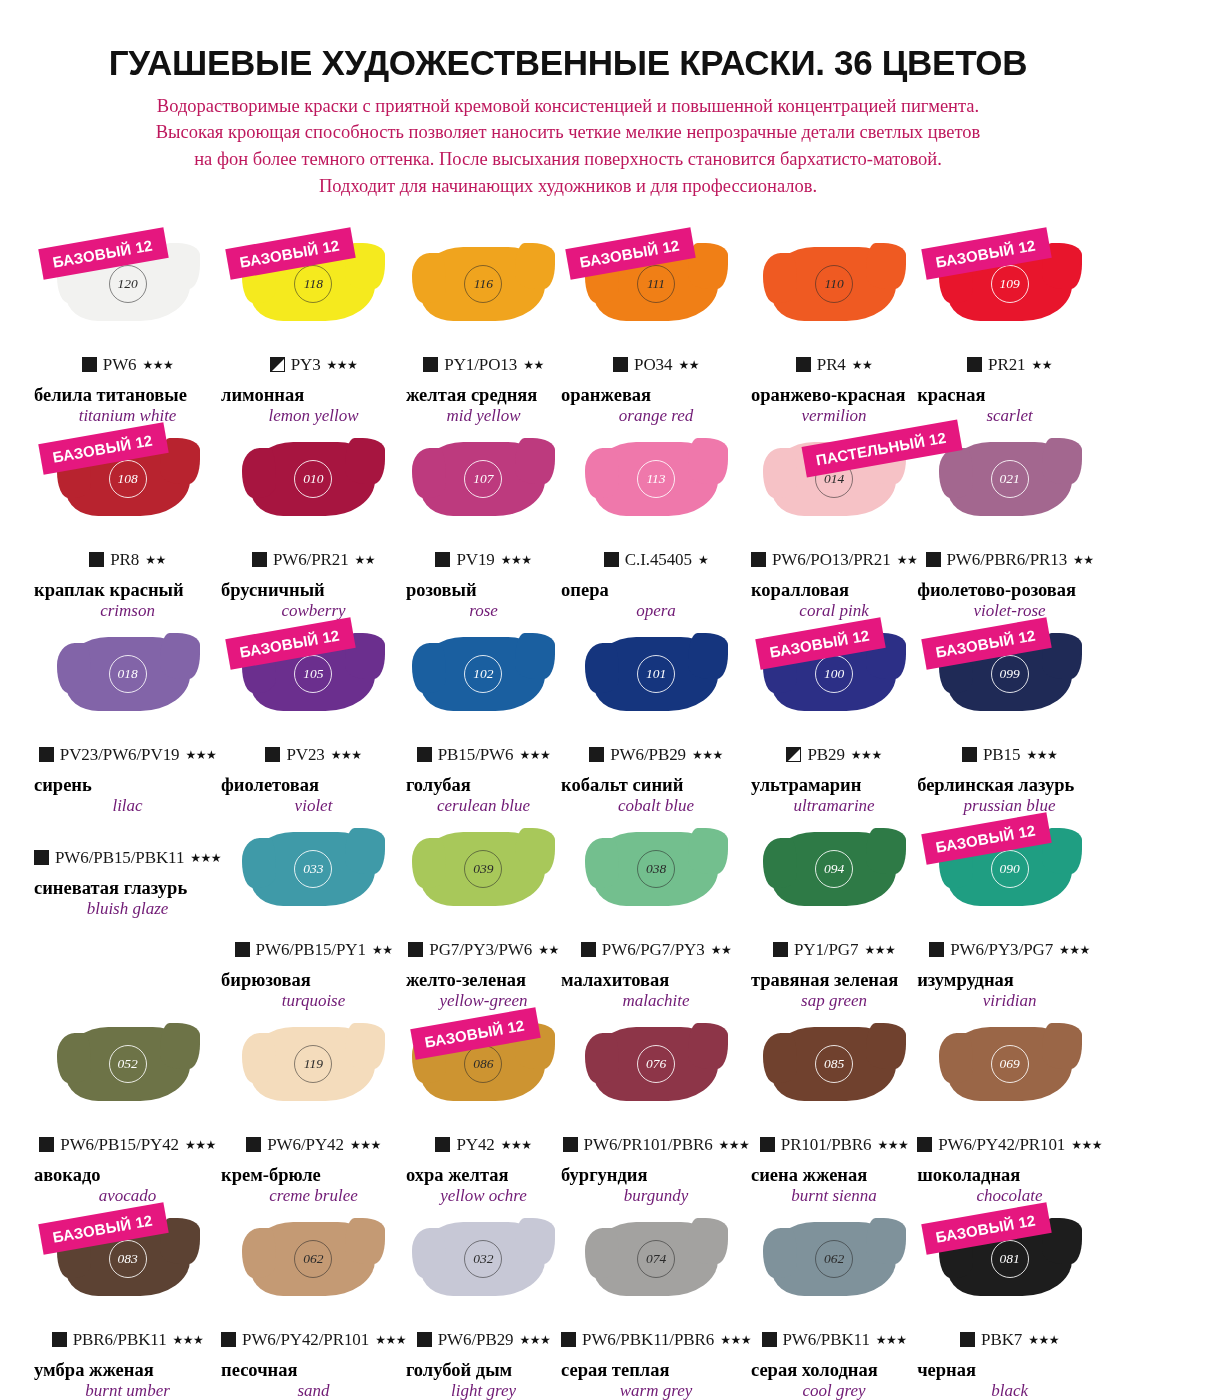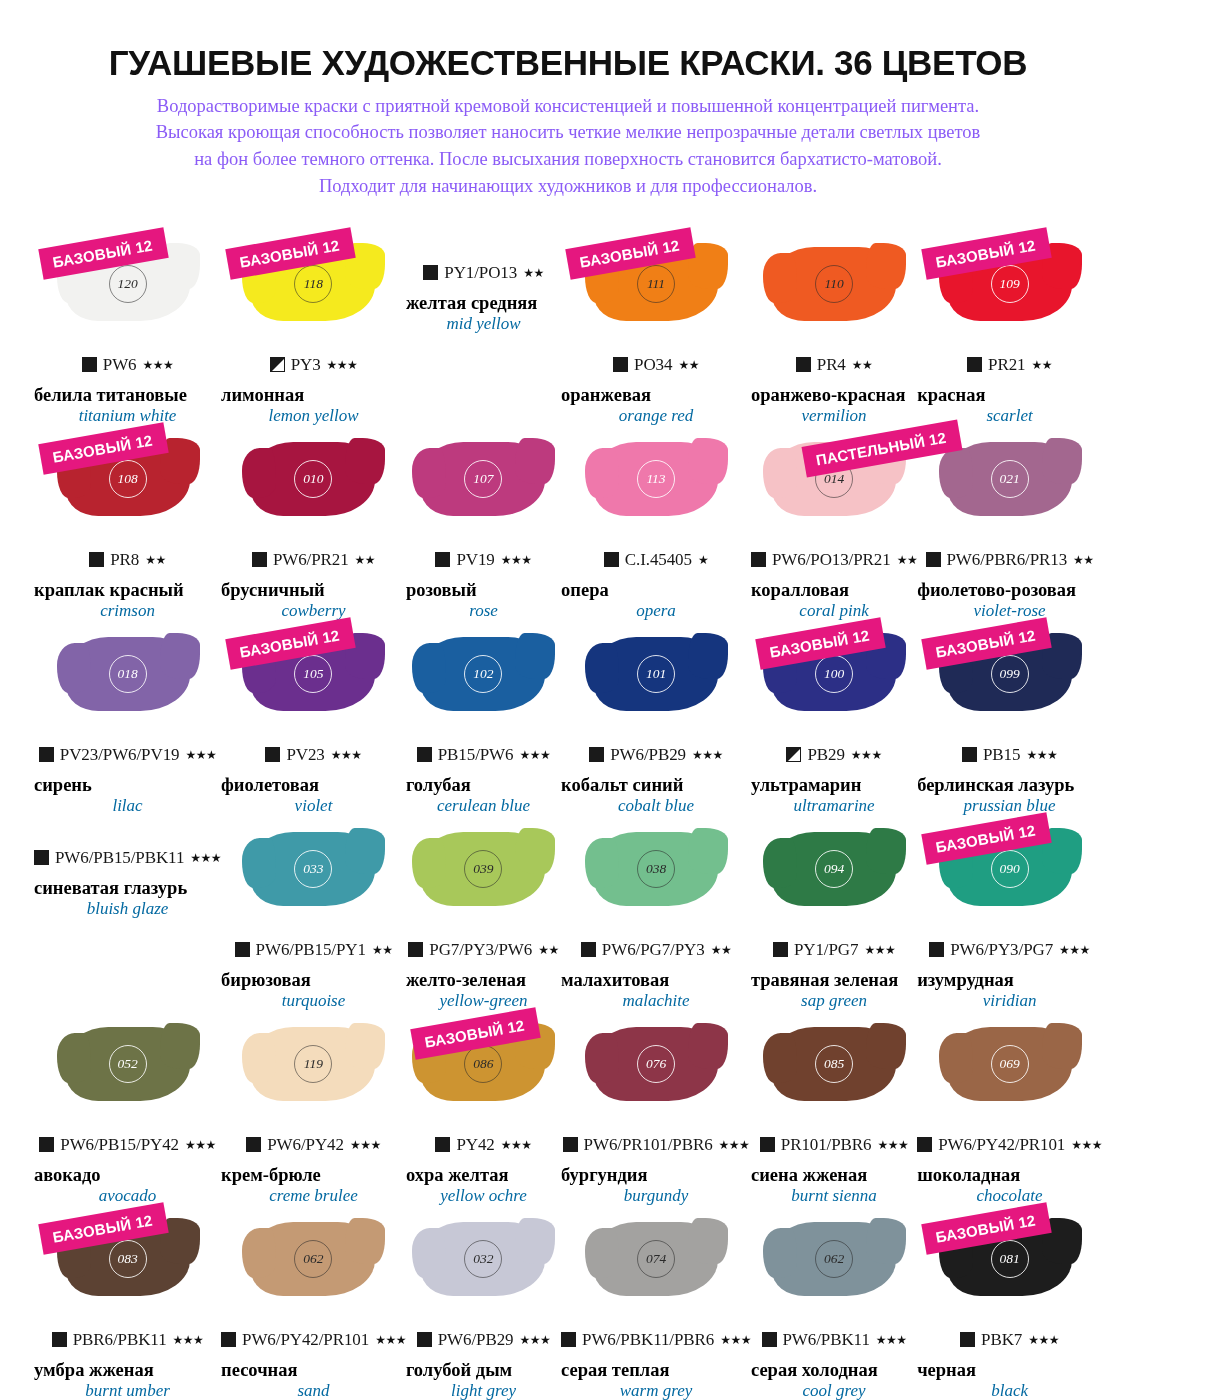--- a/index.html
+++ b/index.html
@@ -29,21 +29,21 @@
     font-size: 35px;
     letter-spacing: -0.3px;
     color: #111;
     margin: 0 0 10px 0;
     line-height: 1.1;
   }
   .subtitle {
     font-family: "Liberation Serif", serif;
     font-size: 18.5px;
     line-height: 1.45;
-    color: #8b5cf6;
+    color: #be185d;
     margin: 0 auto;
     max-width: 1060px;
   }
   .subtitle div { white-space: nowrap; }
   
   .grid {
     margin: 26px 34px 0 34px;
     display: grid;
     grid-template-columns: repeat(6, 1fr);
     row-gap: 6px;
@@ -167,21 +167,21 @@
     font-size: 18.5px;
     color: #000000;
     margin-top: 10px;
     line-height: 1.12;
   }
   .name-en {
     text-align: center;
     font-family: "Liberation Serif", serif;
     font-style: italic;
     font-size: 17px;
-    color: #0369a1;
+    color: #701a75;
     margin-top: 1px;
     line-height: 1.12;
   }
 </style>
 </head>
 <body>
 
 <div class="page">
 
   <div class="header">
@@ -217,20 +217,24 @@
         </div>
         <div class="pig-line">
           <span class="opacity-box semi"></span>
           <span class="pig-code">PY3</span>
           <span class="stars">★★★</span>
         </div>
         <div class="name-ru">лимонная</div>
         <div class="name-en">lemon yellow</div>
       </div>
       <div class="cell">
+        <div class="swatch-wrap">
+          <div class="swatch" style="background:#f0a41e"></div>
+          <div class="code">116</div>
+        </div>
         <div class="pig-line">
           <span class="opacity-box"></span>
           <span class="pig-code">PY1/PO13</span>
           <span class="stars">★★</span>
         </div>
         <div class="name-ru">желтая средняя</div>
         <div class="name-en">mid yellow</div>
       </div>
       <div class="cell">
         <div class="ribbon">БАЗОВЫЙ 12</div>

